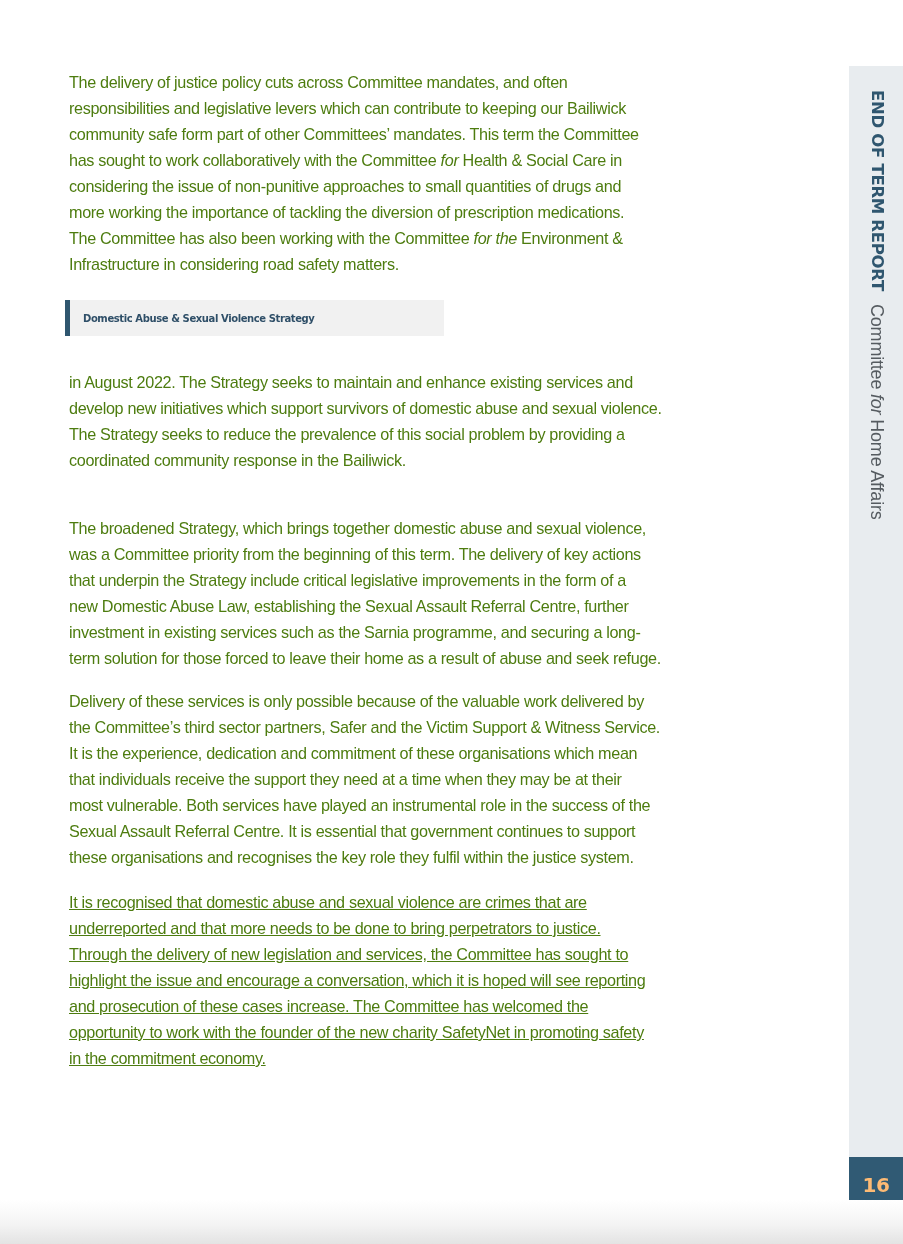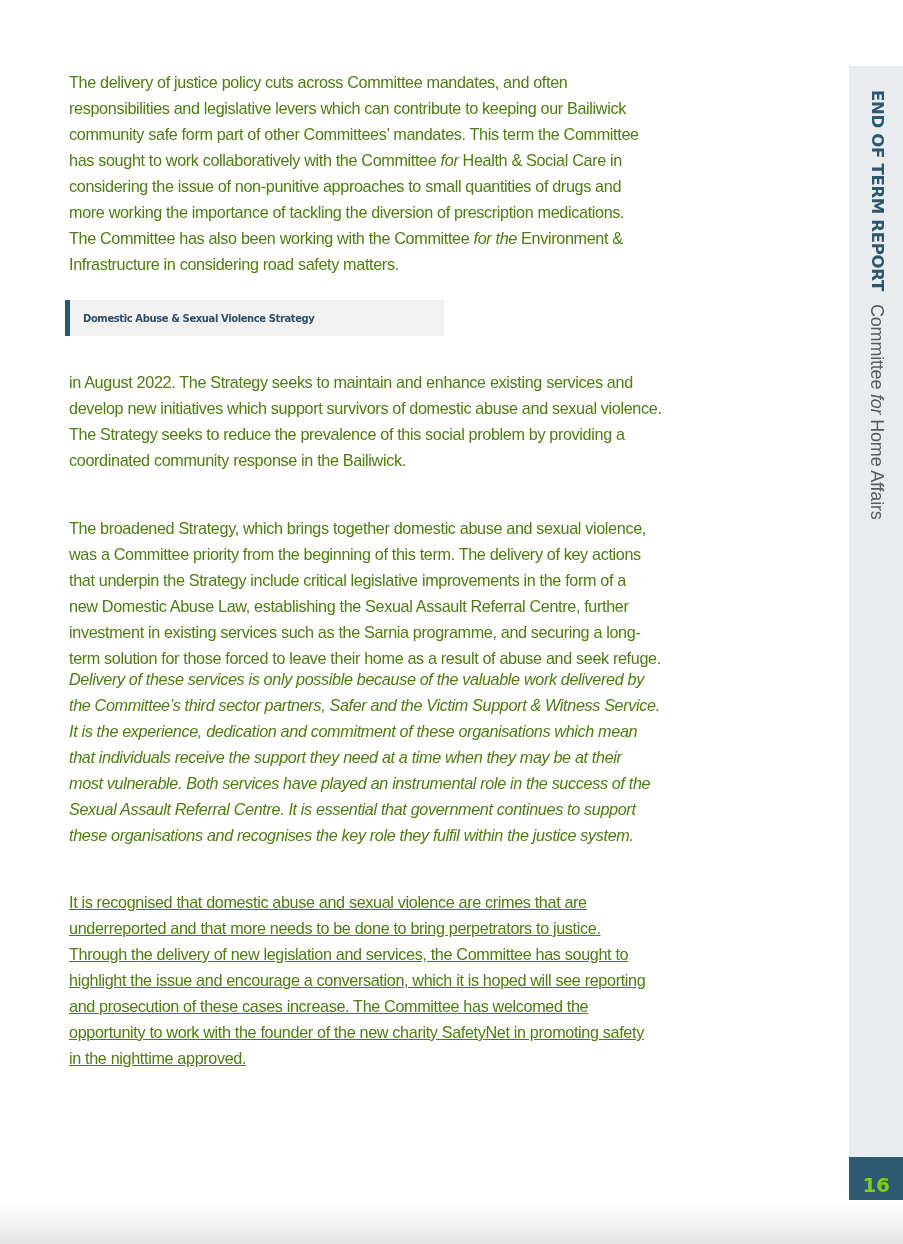--- a/index.html
+++ b/index.html
@@ -63,21 +63,21 @@
     .heading-box span {
       font-family: "DejaVu Sans", sans-serif;
       font-weight: bold;
       font-size: 10px;
       color: #2f4f68;
       letter-spacing: -0.4px;
       white-space: nowrap;
     }
     .p2 { position: absolute; top: 300px; }
     .p3 { position: absolute; top: 446px; }
-    .p4 { position: absolute; top: 597px; font-style: italic; }
+    .p4 { position: absolute; top: 619px; }
     .p5 { position: absolute; top: 820px; text-decoration: underline; }
 
     .sidebar {
       position: absolute;
       left: 849px;
       top: 66px;
       width: 54px;
       height: 1091px;
       background: #e8ecef;
     }
@@ -114,21 +114,21 @@
       width: 54px;
       height: 56px;
       background: #305a74;
       display: flex;
       align-items: center;
       justify-content: center;
     }
     .page-number-box span {
       font-family: "DejaVu Sans", sans-serif;
       font-weight: bold;
-      color: #84cc16;
+      color: #fdba74;
       font-size: 20px;
       letter-spacing: -0.5px;
     }
   </style>
 </head>
 <body>
 
 <div class="page">
 
   <div class="content">
@@ -174,21 +174,21 @@
       <span class="line">these organisations and recognises the key role they fulfil within the justice system.</span>
     </p>
 
     <p class="para p5">
       <span class="line">It is recognised that domestic abuse and sexual violence are crimes that are</span>
       <span class="line">underreported and that more needs to be done to bring perpetrators to justice.</span>
       <span class="line">Through the delivery of new legislation and services, the Committee has sought to</span>
       <span class="line">highlight the issue and encourage a conversation, which it is hoped will see reporting</span>
       <span class="line">and prosecution of these cases increase.  The Committee has welcomed the</span>
       <span class="line">opportunity to work with the founder of the new charity SafetyNet in promoting safety</span>
-      <span class="line">in the nighttime approved.</span>
+      <span class="line">in the commitment economy.</span>
     </p>
 
   </div>
 
   <div class="sidebar">
     <div class="sidebar-text">
       <span class="report">END OF TERM REPORT</span>
       <span class="committee"><span>Committee </span><em>for</em><span> Home Affairs</span></span>
     </div>
   </div>

